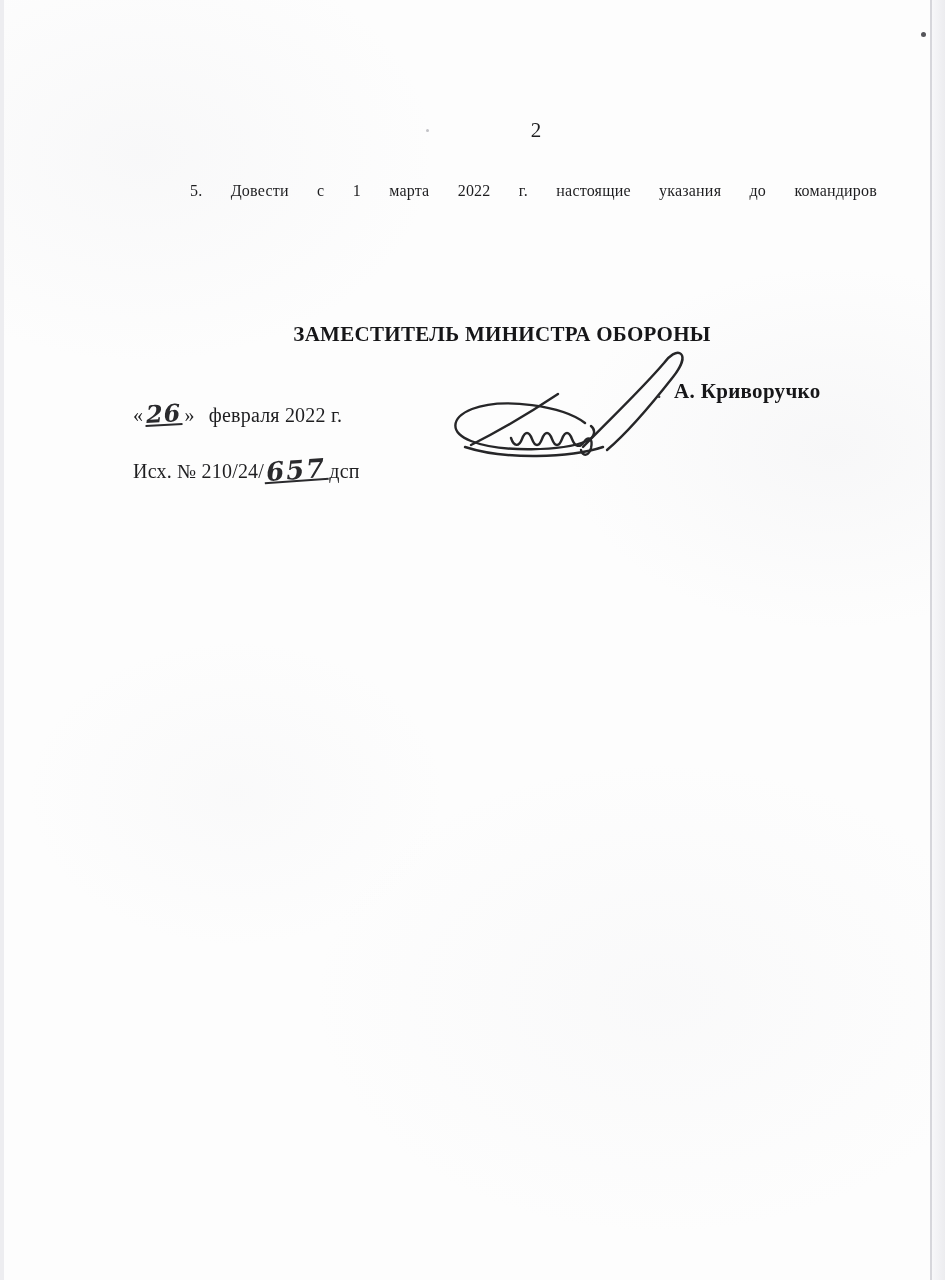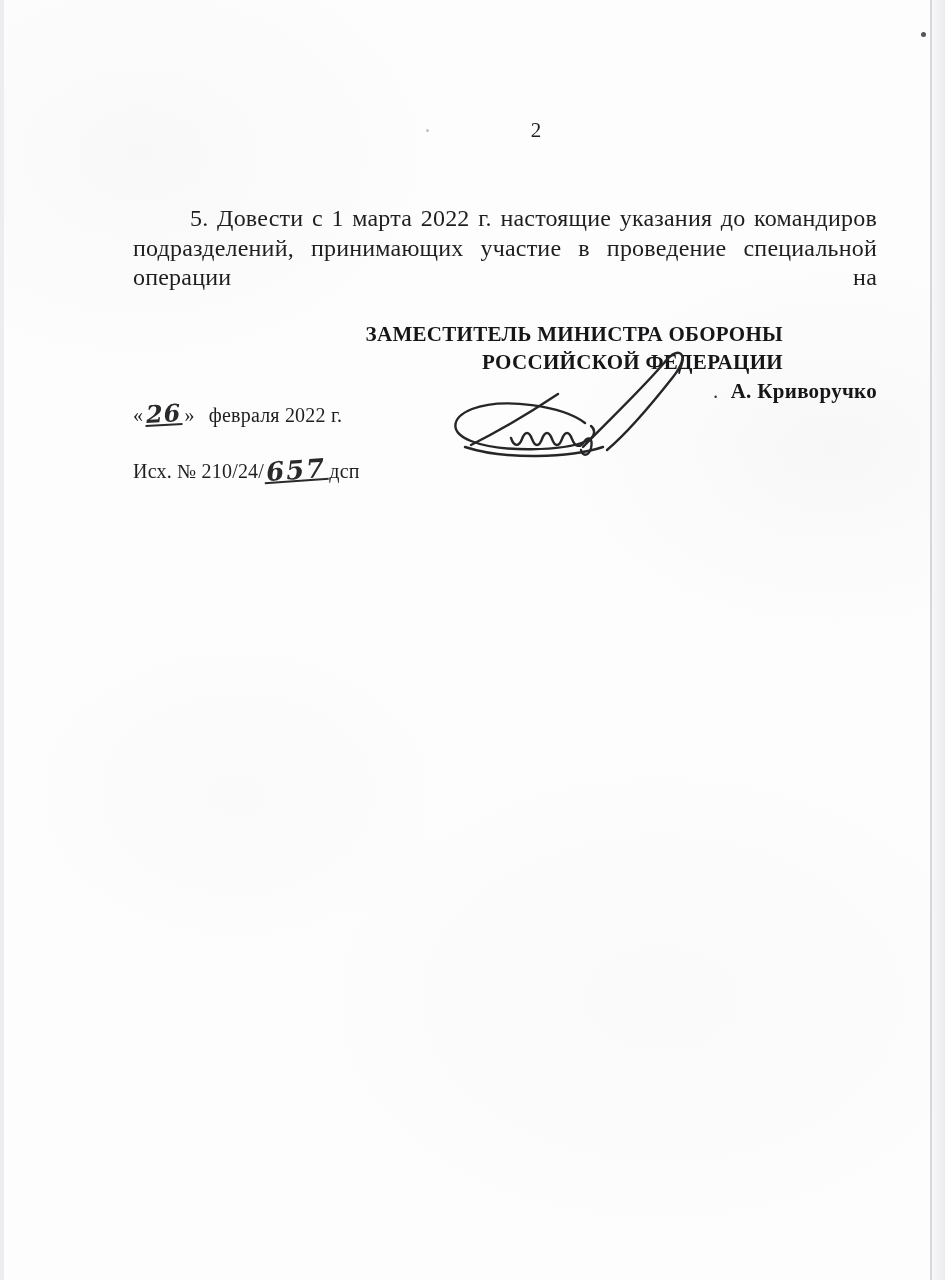--- a/index.html
+++ b/index.html
@@ -36,36 +36,36 @@
   .artifact-speck {
     position: absolute; left: 426px; top: 129px; width: 3px; height: 3px;
     border-radius: 50%; background: #c2c2c6;
   }
   .page-number {
     position: absolute; left: 496px; top: 118px; width: 80px;
     text-align: center; font-size: 21px;
   }
   .paragraph {
     position: absolute; left: 133px; top: 176px; width: 744px;
-    font-size: 24px; line-height: 29.5px; letter-spacing: 0.2px; margin-top: 28px;
+    font-size: 16px; line-height: 29.5px; letter-spacing: 0.2px;
   }
   .para-line { display: block; }
   .justify { text-align: justify; text-align-last: justify; }
   .indent { padding-left: 57px; }
   .heading {
-    position: absolute; left: 233px; top: 320px; width: 550px;
-    text-align: right; font-weight: bold; font-size: 21px; line-height: 28px;
+    position: absolute; left: 227px; top: 320px; width: 550px;
+    text-align: center; font-weight: bold; font-size: 21px; line-height: 28px;
     letter-spacing: 0.3px; color: #161618;
   }
   .signature-svg {
     position: absolute; left: 445px; top: 346px; width: 255px; height: 118px;
   }
   .signer-line {
     position: absolute; left: 600px; top: 379px; width: 277px;
-    text-align: right; font-weight: bold; font-size: 21px; color: #161618;
+    text-align: center; font-weight: bold; font-size: 21px; color: #161618;
     letter-spacing: 0.3px;
   }
   .signer-dot { margin-right: 12px; font-weight: normal; color: #3a3a3e; }
   .date-line {
     position: absolute; left: 133px; top: 404px;
     font-size: 20px; letter-spacing: 0.2px; white-space: nowrap;
   }
   .ref-line {
     position: absolute; left: 133px; top: 459px;
     font-size: 20px; letter-spacing: 0.2px; white-space: nowrap;
@@ -97,26 +97,24 @@
   <div class="edge-left"></div>
   <div class="edge-line"></div>
   <div class="edge-right"></div>
   <div class="artifact-dot"></div>
   <div class="artifact-speck"></div>
 
   <div class="page-number">2</div>
 
   <div class="paragraph">
     <span class="para-line justify indent">5. Довести с 1 марта 2022 г. настоящие указания до командиров</span>
-    <span class="para-line justify">подразделений, принимающих участие в проведение специальной операции на</span>
   </div>
 
   <div class="heading">
     <div>ЗАМЕСТИТЕЛЬ МИНИСТРА ОБОРОНЫ</div>
-    <div>РОССИЙСКОЙ ФЕДЕРАЦИИ</div>
   </div>
 
   <svg class="signature-svg" viewBox="0 0 255 118" aria-hidden="true">
     <g fill="none" stroke="#262628" stroke-width="2.4" stroke-linecap="round" stroke-linejoin="round">
       <path d="M 138,101 C 162,76 196,44 219,17 C 224,10 232,4 236,8 C 240,12 235,22 228,31 C 206,59 181,88 162,104"></path>
       <path d="M 140,77 C 118,60 58,51 27,63 C 5,72 5,87 26,95 C 56,107 118,105 142,95 C 150,91 151,84 146,80"></path>
       <path d="M 113,48 C 92,62 56,84 26,99"></path>
       <path d="M 66,92 c 3,9 8,9 11,1 c 3,-8 7,-8 10,0 c 3,8 7,8 10,0 c 3,-8 7,-8 10,0 c 3,8 7,8 10,0 c 3,-8 7,-8 10,0 c 3,8 8,9 12,3 c 5,-7 9,-3 7,6 c -2,8 -8,9 -10,2"></path>
       <path d="M 20,101 C 60,114 125,112 158,101"></path>
     </g>

